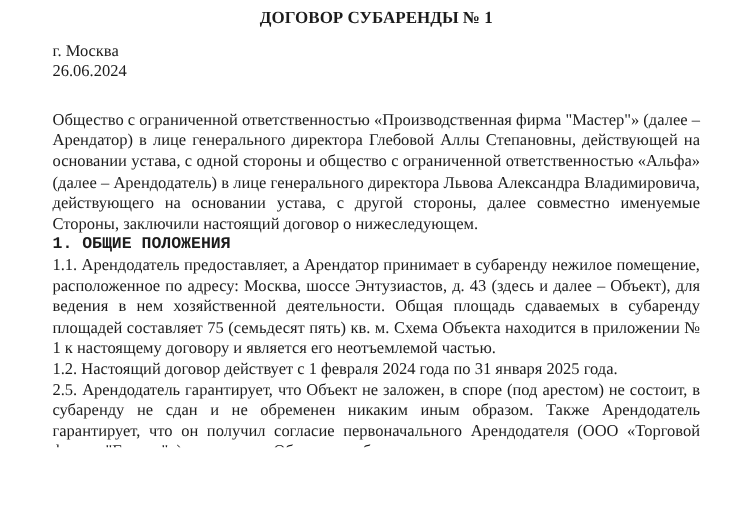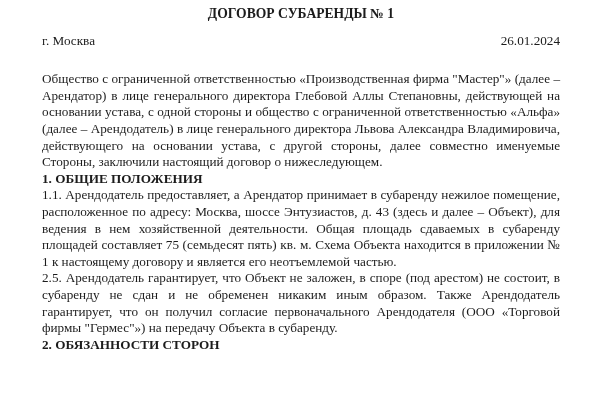--- a/index.html
+++ b/index.html
@@ -24,55 +24,58 @@
     text-align: center;
     font-weight: bold;
     margin: 0 0 2px 0;
     font-size: 13.6px;
   }
   .city-date-row {
     display: flex;
     justify-content: space-between;
     align-items: baseline;
     margin: 10px 0 0 0;
+    flex-direction: column;
   }
   .para {
     margin: 0;
     text-align: justify;
     text-justify: inter-word;
   }
   .preamble {
     margin-top: 22px;
   }
   .section-heading {
     font-weight: bold;
     margin: 15px 0 0 0;
     text-align: left;
+    font-family: Liberation Mono, monospace;
   }
   .section-body p {
     margin: 0;
   }
 </style>
 </head>
 <body>
 
 <div class="page">
 
   <p class="doc-title">ДОГОВОР СУБАРЕНДЫ № 1</p>
 
   <div class="city-date-row">
     <span>г. Москва</span>
-    <span>26.01.2024</span>
+    <span>26.06.2024</span>
   </div>
 
   <p class="para preamble">Общество с ограниченной ответственностью «Производственная фирма "Мастер"» (далее – Арендатор) в лице генерального директора Глебовой Аллы Степановны, действующей на основании устава, с одной стороны и общество с ограниченной ответственностью «Альфа» (далее – Арендодатель) в лице генерального директора Львова Александра Владимировича, действующего на основании устава, с другой стороны, далее совместно именуемые Стороны, заключили настоящий договор о нижеследующем.</p>
 
   <div class="section-body">
     <p class="section-heading">1. ОБЩИЕ ПОЛОЖЕНИЯ</p>
     <p class="para">1.1. Арендодатель предоставляет, а Арендатор принимает в субаренду нежилое помещение, расположенное по адресу: Москва, шоссе Энтузиастов, д. 43 (здесь и далее – Объект), для ведения в нем хозяйственной деятельности. Общая площадь сдаваемых в субаренду площадей составляет 75 (семьдесят пять) кв. м. Схема Объекта находится в приложении № 1 к настоящему договору и является его неотъемлемой частью.</p>
+    <p class="para">1.2. Настоящий договор действует с 1 февраля 2024 года по 31 января 2025 года.</p>
     <p class="para">2.5. Арендодатель гарантирует, что Объект не заложен, в споре (под арестом) не состоит, в субаренду не сдан и не обременен никаким иным образом. Также Арендодатель гарантирует, что он получил согласие первоначального Арендодателя (ООО «Торговой фирмы "Гермес"») на передачу Объекта в субаренду.</p>
   </div>
 
   <div class="section-body">
     <p class="section-heading">2. ОБЯЗАННОСТИ СТОРОН</p>
 
   </div>
 
 </div>
 

